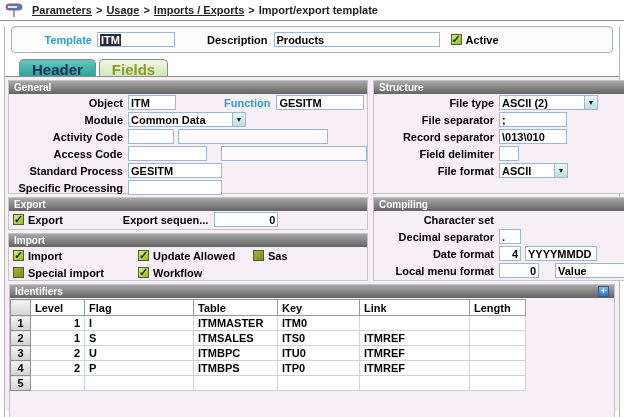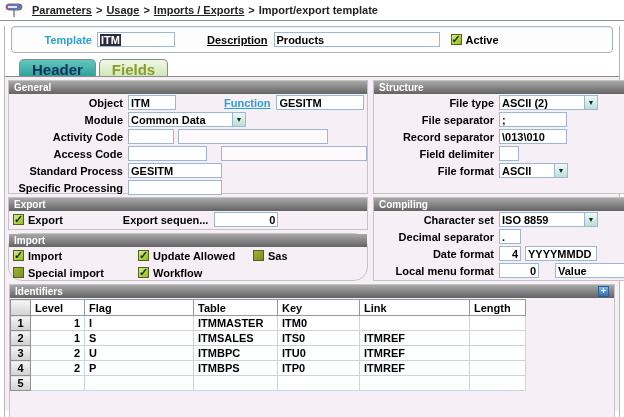--- a/index.html
+++ b/index.html
@@ -17,21 +17,21 @@
   
   .frame { margin:0 4px; border-left:1px solid #b8b8b8; border-right:1px solid #b8b8b8;
     height:395px; background:#fff; position:relative; }
 
   
   .top-strip { margin:5px 6px 0 6px; height:27px; border:1px solid #a9b4bd;
     border-radius:4px; background:#fdfdfe; display:flex; align-items:center;
     box-shadow:inset 0 1px 2px #e7ecf0; }
   .lbl { font-weight:bold; white-space:nowrap; }
   .lbl.blue { color:#2a9fd8; }
-  .lbl.u { text-decoration:underline; }
+  .lbl.u { }
   .fld { border:1px solid #9db7d1; background:#fff; height:15px; display:inline-flex;
     align-items:center; padding:0 2px; font-weight:bold; font-size:11px; overflow:hidden;
     white-space:nowrap; }
   .fld.ro { background:#fdf9fc; }
   .fld.num { justify-content:flex-end; }
   .sel-text { background:#2b2b3c; color:#fff; padding:0 1px; }
 
   .combo { display:inline-flex; align-items:stretch; border:1px solid #9db7d1; background:#fff; height:15px; }
   .combo .val { flex:1; padding:0 2px; font-weight:bold; display:flex; align-items:center; overflow:hidden; white-space:nowrap; }
   .combo .btn { width:13px; background:linear-gradient(#eef9f7,#b9dfdb); border-left:1px solid #9db7d1;
@@ -159,21 +159,21 @@
             <span>Export</span>
           </div>
           <div class="row">
             <span class="cb checked"></span>
             <span class="cb-lab">Export</span>
             <span class="lbl" style="margin-left:60px;">Export sequen...</span>
             <span class="fld num" style="width:64px; margin-left:6px;">0</span>
           </div>
         </div>
 
-        <div class="section" style="height:48px;border-radius:14px;">
+        <div class="section" style="height:48px;">
           <div class="bar">
             <span>Import</span>
           </div>
           <div class="row">
             <span style="width:125px; display:flex; align-items:center;">
               <span class="cb checked"></span>
               <span class="cb-lab">Import</span>
             </span>
             <span style="width:115px; display:flex; align-items:center;">
               <span class="cb checked"></span>
@@ -230,24 +230,20 @@
             </span>
           </div>
         </div>
 
         <div class="section" style="height:84px;">
           <div class="bar">
             <span>Compiling</span>
           </div>
           <div class="row">
             <span class="lab-r">Character set</span>
-            <span class="combo" style="width:99px;">
-              <span class="val">ISO 8859</span>
-              <span class="btn">▼</span>
-            </span>
           </div>
           <div class="row">
             <span class="lab-r">Decimal separator</span>
             <span class="fld" style="width:22px;">.</span>
           </div>
           <div class="row">
             <span class="lab-r">Date format</span>
             <span class="fld num" style="width:22px;">4</span>
             <span class="fld" style="width:72px; margin-left:4px;">YYYYMMDD</span>
           </div>

